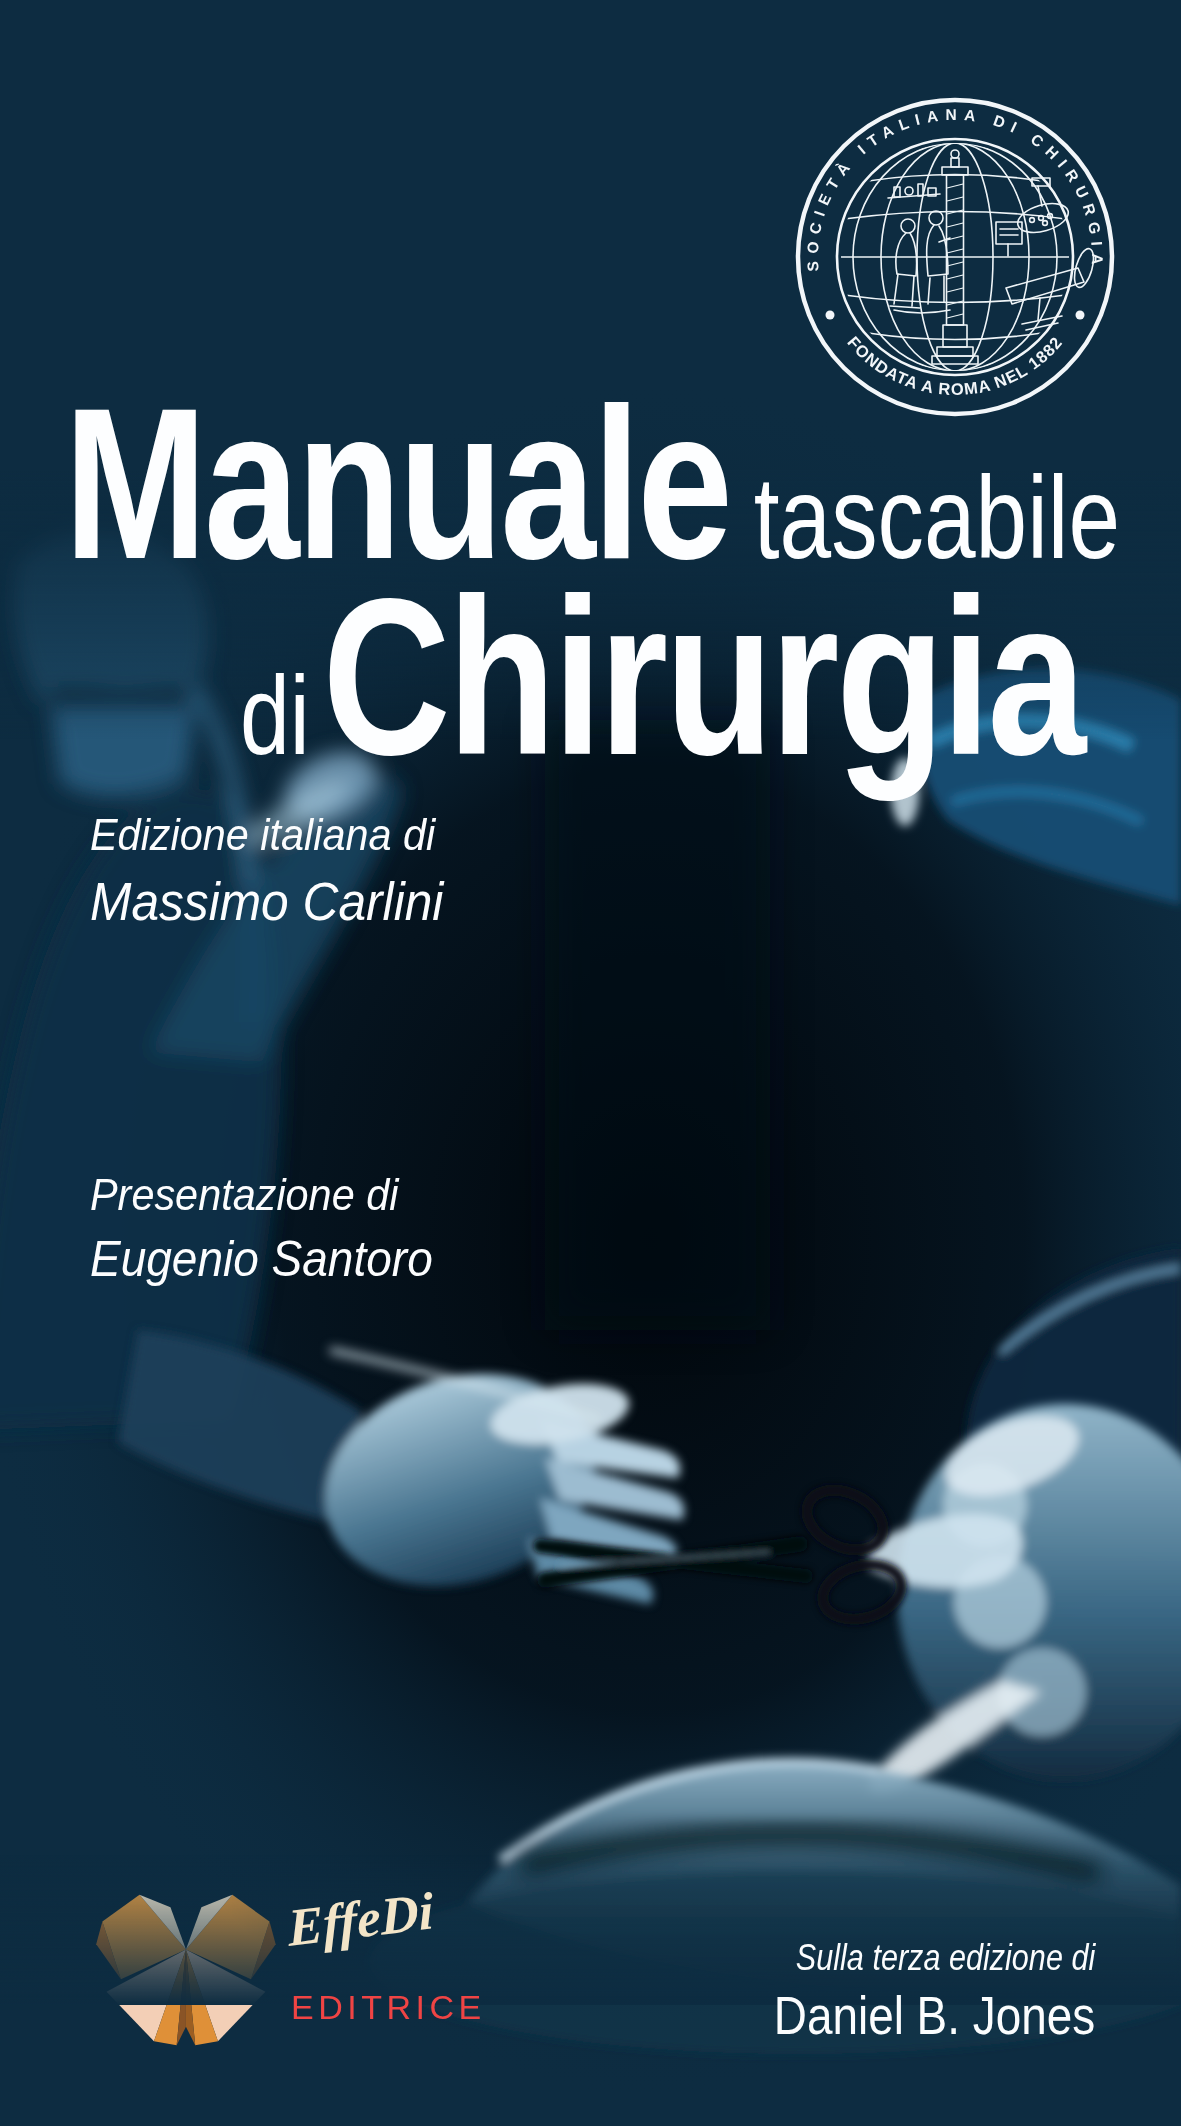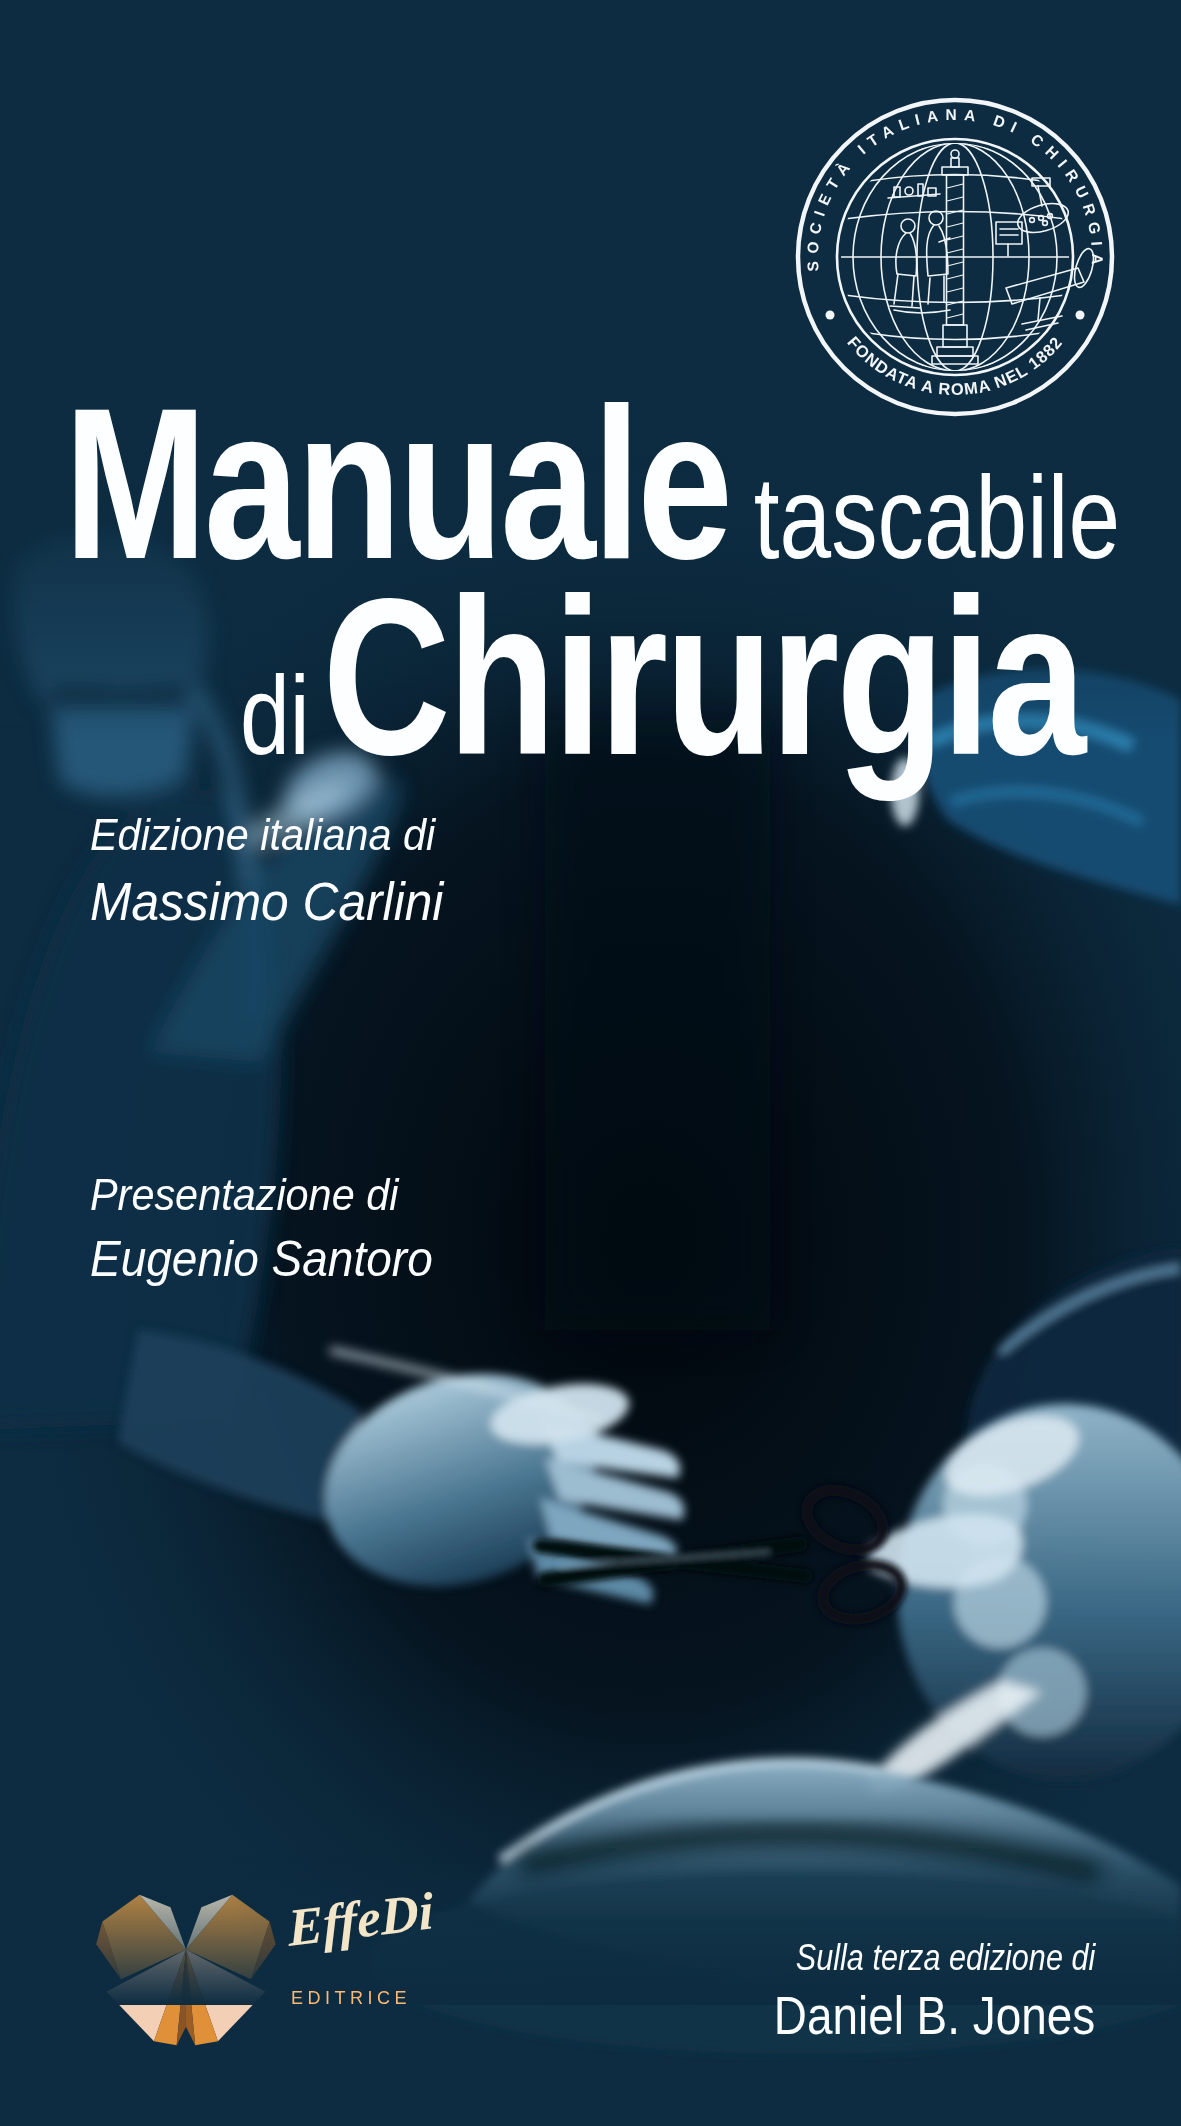--- a/index.html
+++ b/index.html
@@ -41,21 +41,21 @@
   .credit-presentation .l2{font-size:50px;}
   .butterfly{position:absolute;left:90px;top:1890px;width:196px;height:156px;}
   .effedi{
     position:absolute;left:288px;top:1898px;z-index:10;
     font-family:"Liberation Serif", serif;font-style:italic;font-weight:700;
     font-size:53px;color:#f3e5c8;transform:rotate(-7deg) skewX(-4deg);transform-origin:0 50%;
     white-space:nowrap;
   }
   .editrice{
     position:absolute;left:291px;top:1988px;z-index:10;
-    font-size:18px;letter-spacing:4.5px;color:#fdba74;font-weight:400;white-space:nowrap;
+    font-size:34px;letter-spacing:4.5px;color:#ef4444;font-weight:400;white-space:nowrap;
   }
 
   .base-edition{
     position:absolute;right:86px;top:1936px;z-index:10;text-align:right;color:#fbfdfe;
     transform:scaleX(.85);transform-origin:100% 0;white-space:nowrap;
   }
   .base-edition .l1{font-style:italic;font-size:36px;line-height:1.2;}
   .base-edition .l2{font-size:54px;line-height:1.2;margin-top:4px;}
 </style>
 </head>

